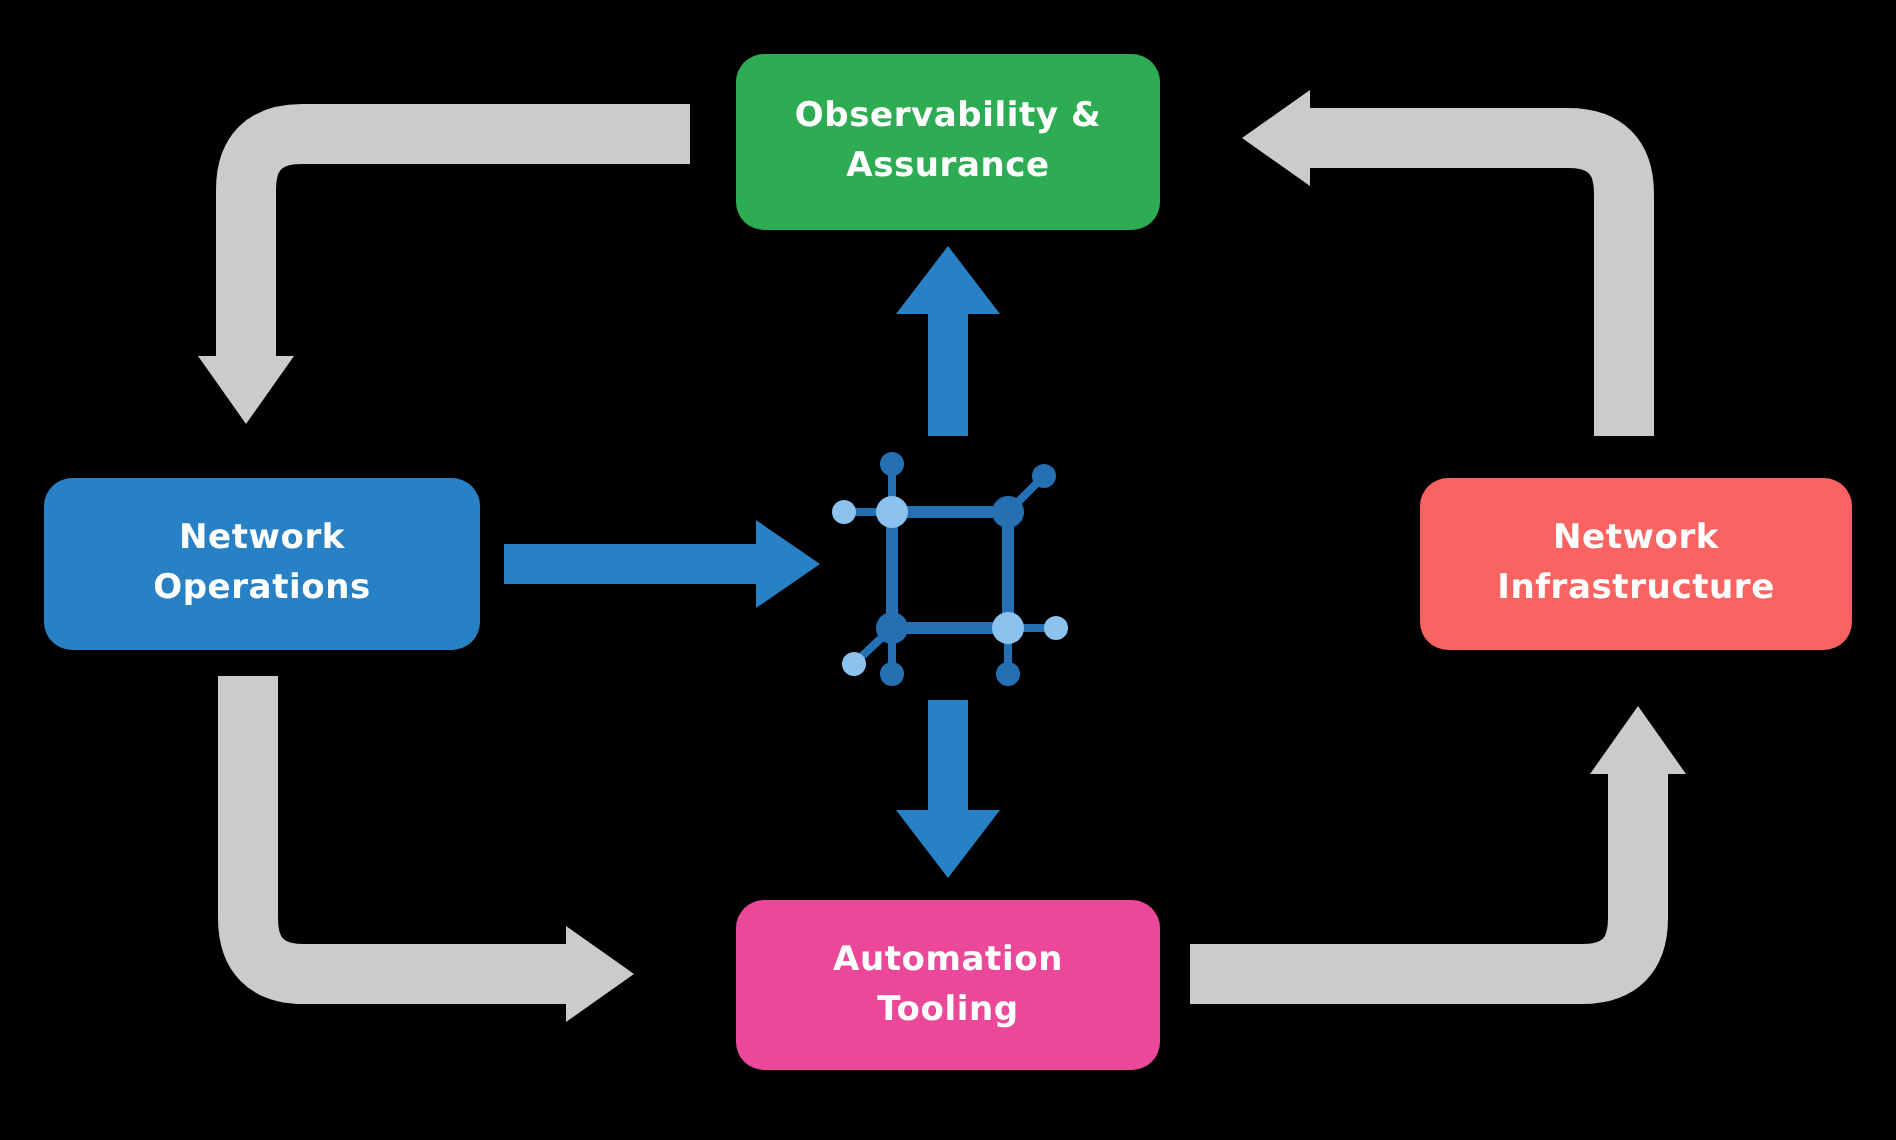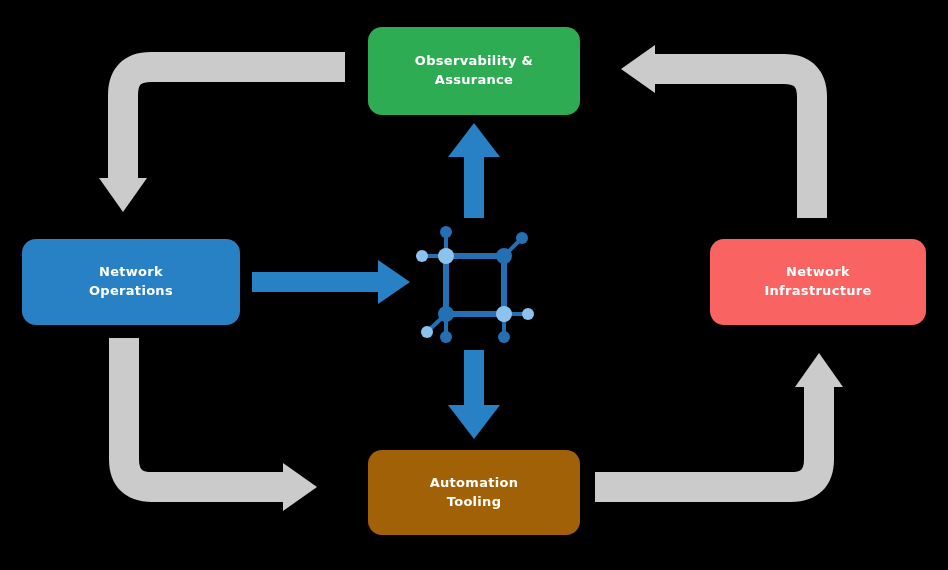--- a/index.html
+++ b/index.html
@@ -21,21 +21,21 @@
     width: 948px;
     height: 570px;
   }
   .node {
     position: absolute;
     border-radius: 14px;
     display: flex;
     align-items: center;
     justify-content: center;
     color: #ffffff;
-    font-size: 13px;
+    font-size: 17px;
     font-weight: 600;
     line-height: 1.45;
     letter-spacing: 0.3px;
     text-align: center;
     white-space: pre-line;
     box-sizing: border-box;
     padding: 8px 14px;
   }
   .node-observability   { left: 368px; top: 27px;  width: 212px; height: 88px; }
   .node-operations      { left: 22px;  top: 239px; width: 218px; height: 86px; }
@@ -120,18 +120,18 @@
   <div class="node node-operations" style="background: rgb(41, 129, 197);">
     <span>Network
 Operations</span>
   </div>
 
   <div class="node node-infrastructure" style="background: rgb(249, 99, 97);">
     <span>Network
 Infrastructure</span>
   </div>
 
-  <div class="node node-automation" style="background: #a16207;">
+  <div class="node node-automation" style="background: #ec4899;">
     <span>Automation
 Tooling</span>
   </div>
 
 </div>
 
 </body></html>

